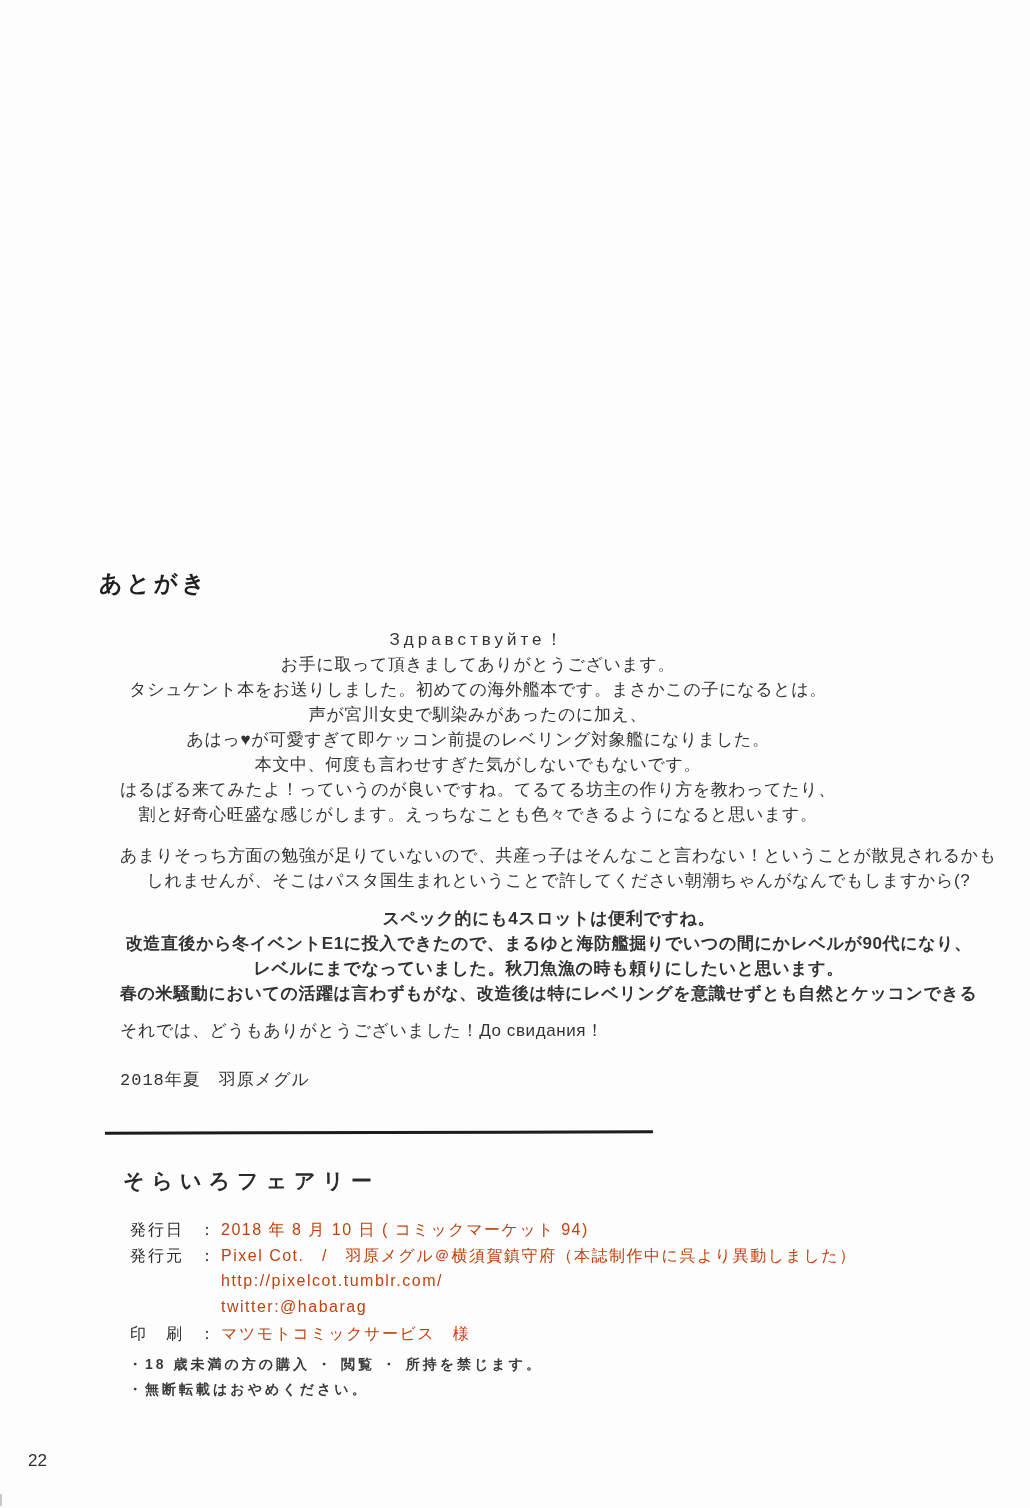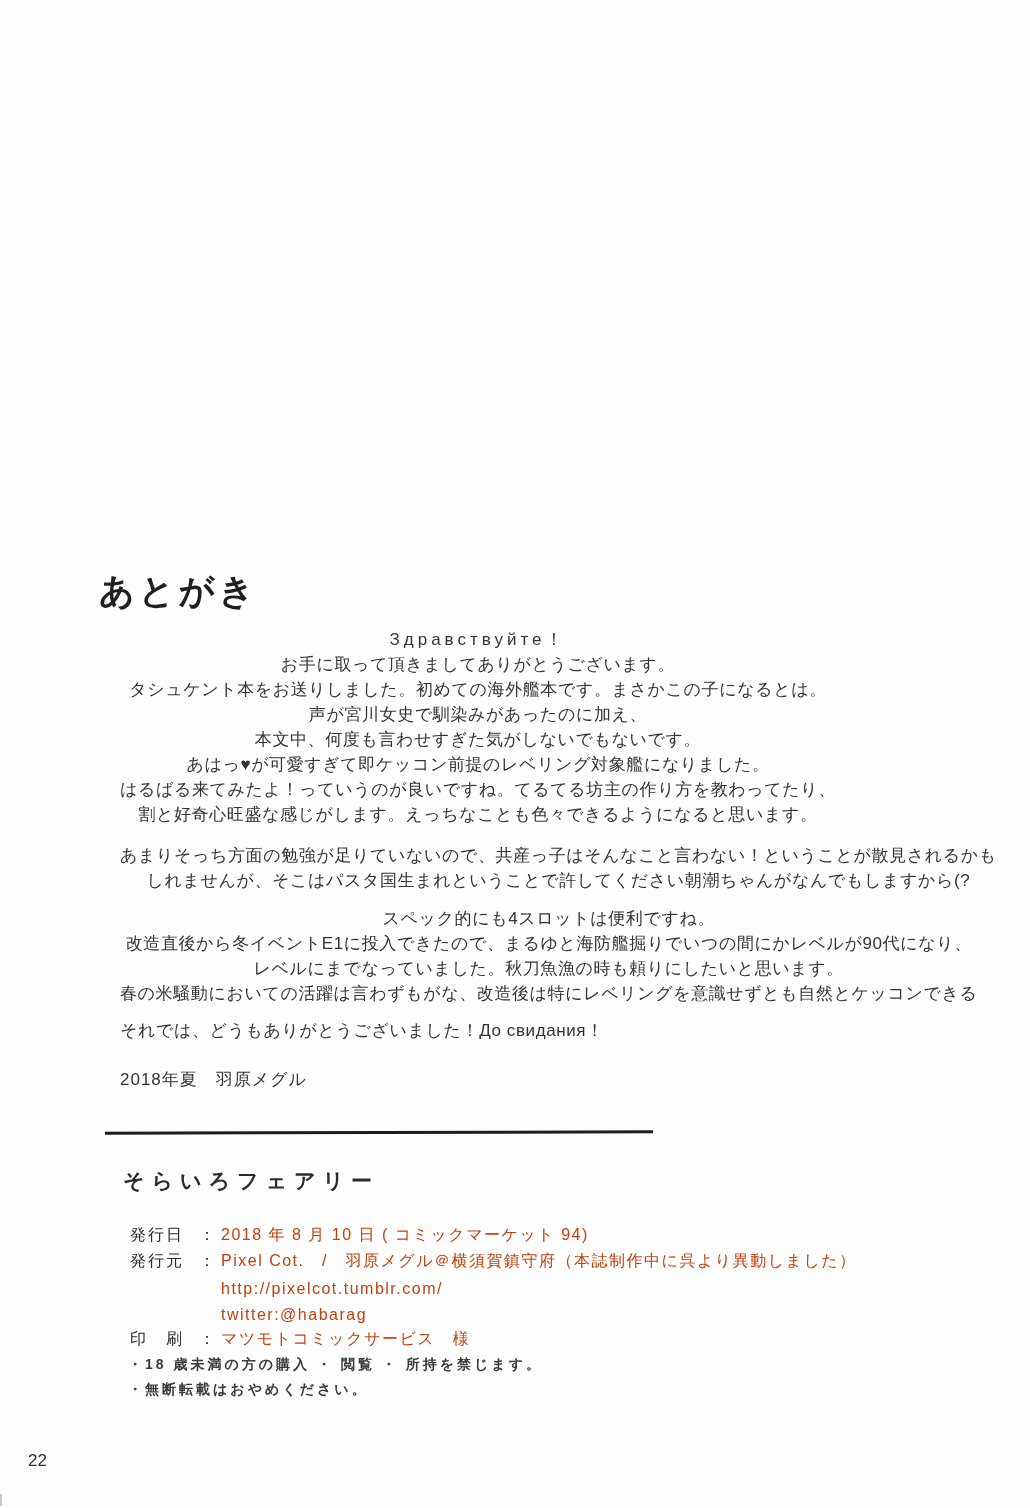--- a/index.html
+++ b/index.html
@@ -10,39 +10,39 @@
     background: #fdfdfd;
     overflow: hidden;
     font-family: "Liberation Sans", "DejaVu Sans", sans-serif;
     color: #2e2e2e;
   }
   .heading {
     position: absolute;
     left: 99px;
     top: 568px;
     margin: 0;
-    font-size: 35px;
+    font-size: 23px;
     font-weight: 700;
     letter-spacing: 4px;
     color: #1f1f1f;
   }
   .para, .closing, .signature {
     position: absolute;
     left: 120px;
     font-size: 17px;
     letter-spacing: 0.6px;
     color: #333;
     text-align: center;
   }
   .para .line { line-height: 25px; white-space: nowrap; }
   .p1 { top: 627px; }
   .p2 { top: 843px; }
-  .p3 { top: 906px; }
+  .p3 { top: 906px; font-weight: bold; }
   .closing { top: 1019px; white-space: nowrap; }
-  .signature { top: 1068px; white-space: nowrap; letter-spacing: 1px; }
+  .signature { top: 1068px; white-space: nowrap; letter-spacing: 1px; font-family: Liberation Mono, monospace; }
   .ru { letter-spacing: 4px; }
   .divider {
     position: absolute;
     left: 105px;
     top: 1131px;
     width: 548px;
     height: 3px;
     background: #1c1c1c;
     transform: rotate(-0.15deg);
   }
@@ -51,21 +51,21 @@
     left: 101px;
     top: 1167px;
     font-size: 21px;
     font-weight: 700;
     letter-spacing: 7px;
     color: #2a2a2a;
     white-space: nowrap;
     margin-left: 22px;
   }
   .colophon { position: absolute; left: 130px; top: 1220px; font-size: 16px; }
-  .colophon .row { display: flex; height: 26px; align-items: flex-end; white-space: nowrap; }
+  .colophon .row { display: flex; height: 26px; align-items: flex-start; white-space: nowrap; }
   .colophon .label { width: 63px; letter-spacing: 2px; color: #2c2c2c; }
   .colophon .sep { width: 28px; text-align: center; color: #2c2c2c; }
   .colophon .value { letter-spacing: 1.5px; color: #c2410c; }
   .colophon .indent { padding-left: 91px; }
   .notes { position: absolute; left: 128px; top: 1352px; font-size: 14px; font-weight: 600; }
   .notes .note { line-height: 25px; letter-spacing: 3px; color: #3a3a3a; white-space: nowrap; }
   .page-number {
     position: absolute;
     left: 28px;
     top: 1451px;
@@ -86,22 +86,22 @@
 
 <div class="page">
 
   <h1 class="heading">あとがき</h1>
 
   <div class="para p1">
     <div class="line ru">Здравствуйте！</div>
     <div class="line">お手に取って頂きましてありがとうございます。</div>
     <div class="line">タシュケント本をお送りしました。初めての海外艦本です。まさかこの子になるとは。</div>
     <div class="line">声が宮川女史で馴染みがあったのに加え、</div>
+    <div class="line">あはっ♥が可愛すぎて即ケッコン前提のレベリング対象艦になりました。</div>
     <div class="line">本文中、何度も言わせすぎた気がしないでもないです。</div>
-    <div class="line">あはっ♥が可愛すぎて即ケッコン前提のレベリング対象艦になりました。</div>
     <div class="line">はるばる来てみたよ！っていうのが良いですね。てるてる坊主の作り方を教わってたり、</div>
     <div class="line">割と好奇心旺盛な感じがします。えっちなことも色々できるようになると思います。</div>
   </div>
 
   <div class="para p2">
     <div class="line">あまりそっち方面の勉強が足りていないので、共産っ子はそんなこと言わない！ということが散見されるかも</div>
     <div class="line">しれませんが、そこはパスタ国生まれということで許してください朝潮ちゃんがなんでもしますから(?</div>
   </div>
 
   <div class="para p3">

